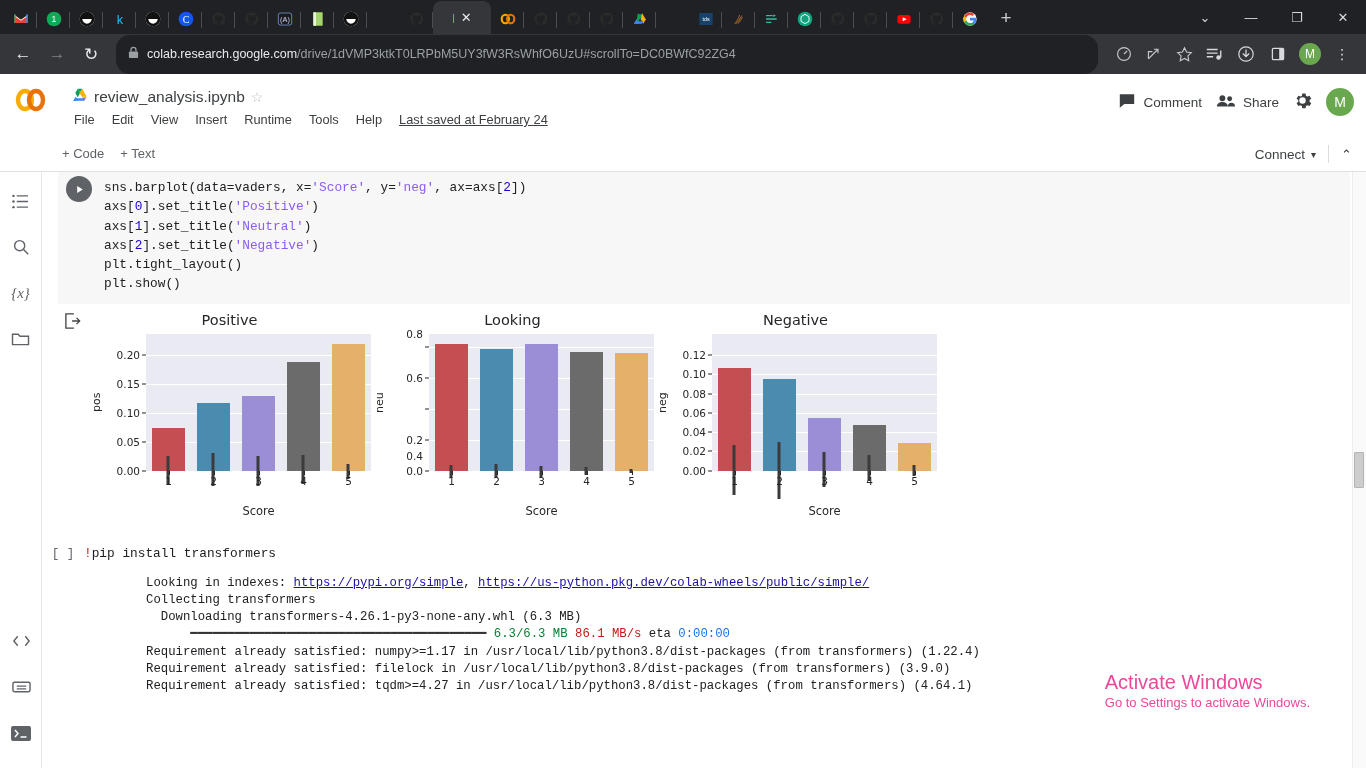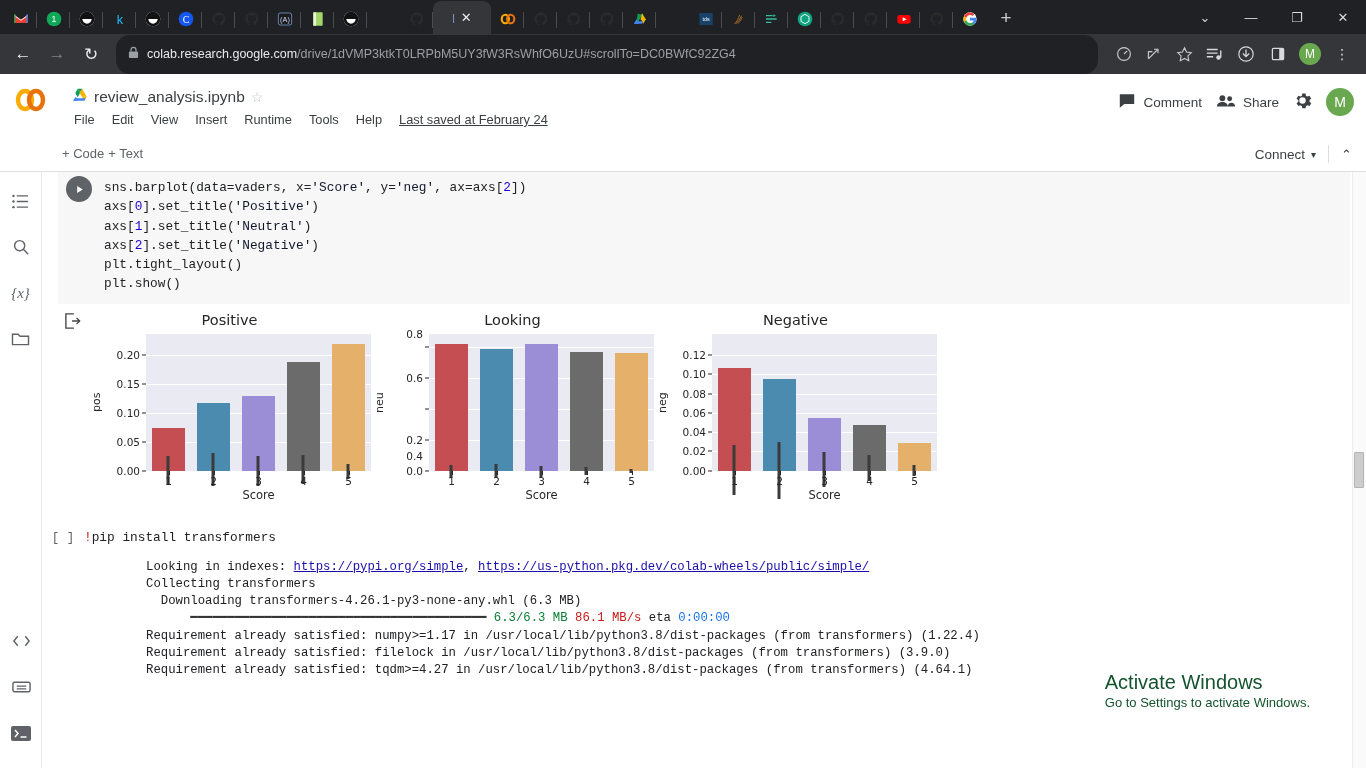--- a/index.html
+++ b/index.html
@@ -104,21 +104,21 @@
     position: absolute; right: 12px; top: 14px;
     display: flex; align-items: center; gap: 14px;
   }
   .hdr-btn { display:flex; align-items:center; gap:7px; font-size: 13.5px; color:#3c4043; }
 
   
   .toolbar {
     height: 36px; border-bottom: 1px solid #e0e0e0;
     display: flex; align-items: center; position: relative;
   }
-  .addbtns { display: flex; gap: 4px; padding-left: 62px; }
+  .addbtns { display: flex; gap: 16px; padding-left: 62px; }
   .addbtn { font-size: 13px; color: #5f6368; display:flex; align-items:center; gap:4px;}
   .connect-wrap {
     position:absolute; right: 14px; top: 0; height: 36px;
     display:flex; align-items:center; gap: 6px;
   }
   .connect { font-size: 13.5px; color: #3c4043; }
   .vsep { width:1px; height:18px; background:#dadce0; margin: 0 6px; }
 
   
   .bodywrap { display: flex; height: 596px; }
@@ -146,21 +146,21 @@
     position: absolute; left: 8px; top: 4px;
     width: 26px; height: 26px; border-radius: 50%;
     background: #5f6368; color: #fff;
     display:flex; align-items:center; justify-content:center; font-size: 10px;
   }
   .codearea {
     padding-left: 46px; font-family: "Liberation Mono", monospace;
     font-size: 12.8px; line-height: 19.3px; color: #202124;
     white-space: pre;
   }
-  .k-str { color: #0f172a; }
+  .k-str { color: #8b5cf6; }
   .k-num { color: #1c00cf; }
 
   
   .cell-out { position: relative; padding: 6px 0 0 0; }
   .outicon {
     position: absolute; left: 22px; top: 8px;
     width: 18px; height: 18px; color: #444;
     display:flex; align-items:center; justify-content:center;
   }
   .figure-wrap { padding-left: 46px; padding-top: 2px; }
@@ -205,21 +205,21 @@
   .bar { width: 74%; position: relative; }
   .errbar {
     position: absolute; left: 50%; transform: translateX(-50%);
     width: 3px; background: #3b3b3b;
   }
   .xticks { display: flex; position: relative; height: 17px; }
   .xtick { flex:1; text-align:center; font-size: 10.5px; color:#262626;
            font-family:"DejaVu Sans", sans-serif; padding-top: 4px; position: relative;}
   .xtick i { position:absolute; top:0; left:50%; width:1px; height:4px; background:#262626; }
   .xlab { text-align:center; font-size: 11.5px; color:#262626;
-          font-family:"DejaVu Sans", sans-serif; margin-top: 0; }
+          font-family:"DejaVu Sans", sans-serif; margin-top: 16px; }
 
   
   .cell-pip { margin-top: 28px; padding-left: 0; }
   .pipline { display: flex; align-items: flex-start; }
   .pipbracket { width: 42px; text-align: center; font-family:"Liberation Mono", monospace;
                 font-size: 12.5px; color:#5f6368; padding-top:1px; }
   .pipcode { font-family:"Liberation Mono", monospace; font-size: 12.8px; color:#202124; }
   .pipcode .bang { color: #c41a16; }
   .term {
     padding-left: 104px; font-family:"Liberation Mono", monospace;
@@ -227,21 +227,21 @@
     margin-top: 14px;
   }
   .term a { color: #1a0dab; text-decoration: underline; }
   .g { color: #0a7d32; text-align: center; }
   .r { color: #c41a16; }
   .b { color: #1a73e8; }
 
   
   .watermark {
     position: absolute; right: 56px; bottom: 58px; text-align: left;
-    color: #14532d; pointer-events: none;
+    color: #ec4899; pointer-events: none;
   }
   .wm1 { font-size: 20px; line-height: 26px; }
   .wm2 { font-size: 13px; }
 
   
   .vscroll {
     position: absolute; right: 0; top: 0; width: 14px; height: 596px;
     background: #fafafa; border-left: 1px solid #ededed;
   }
   .vthumb {

